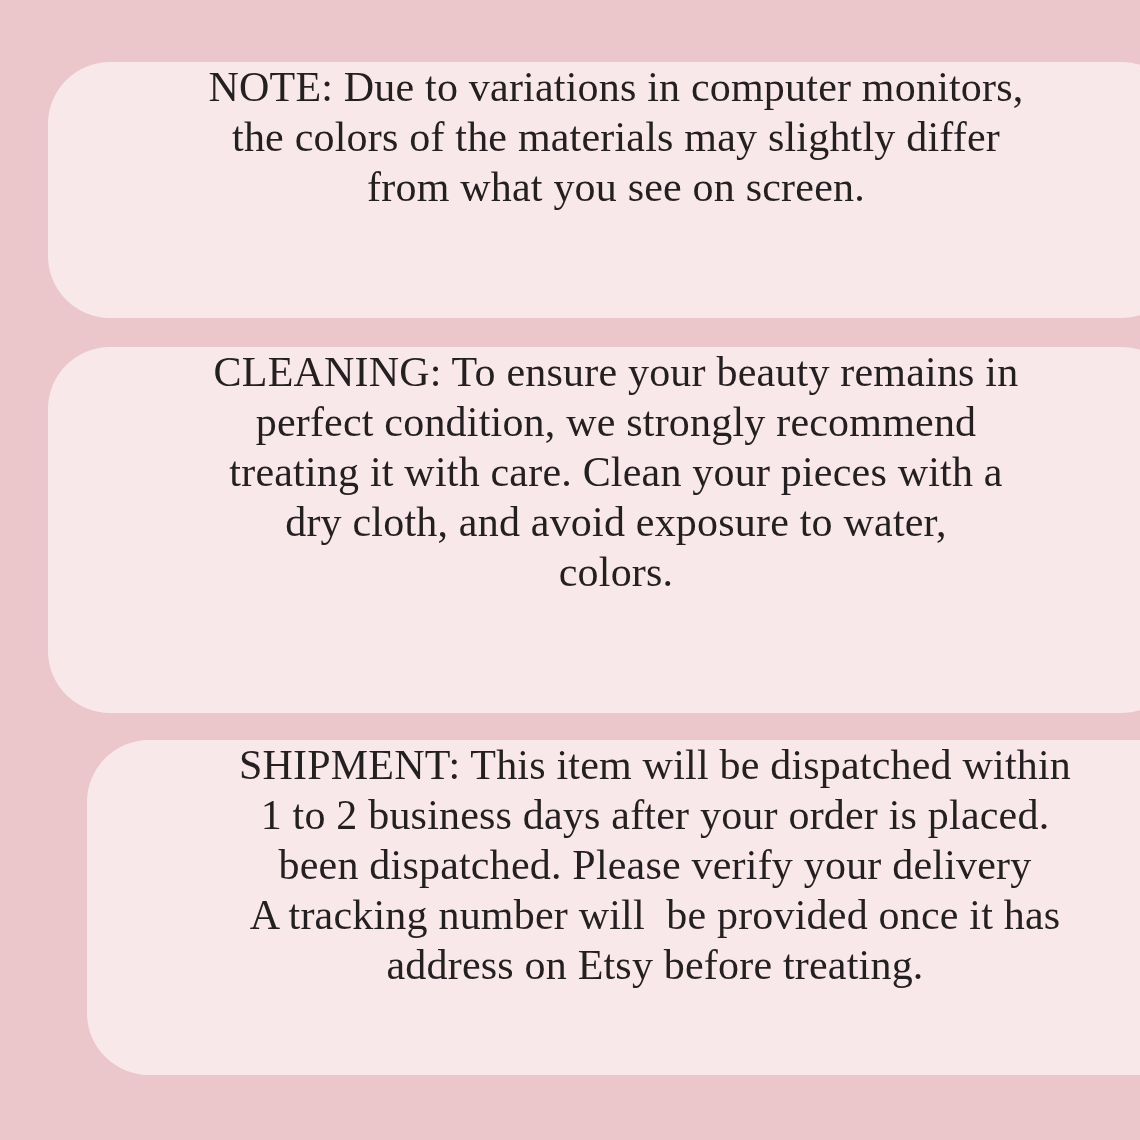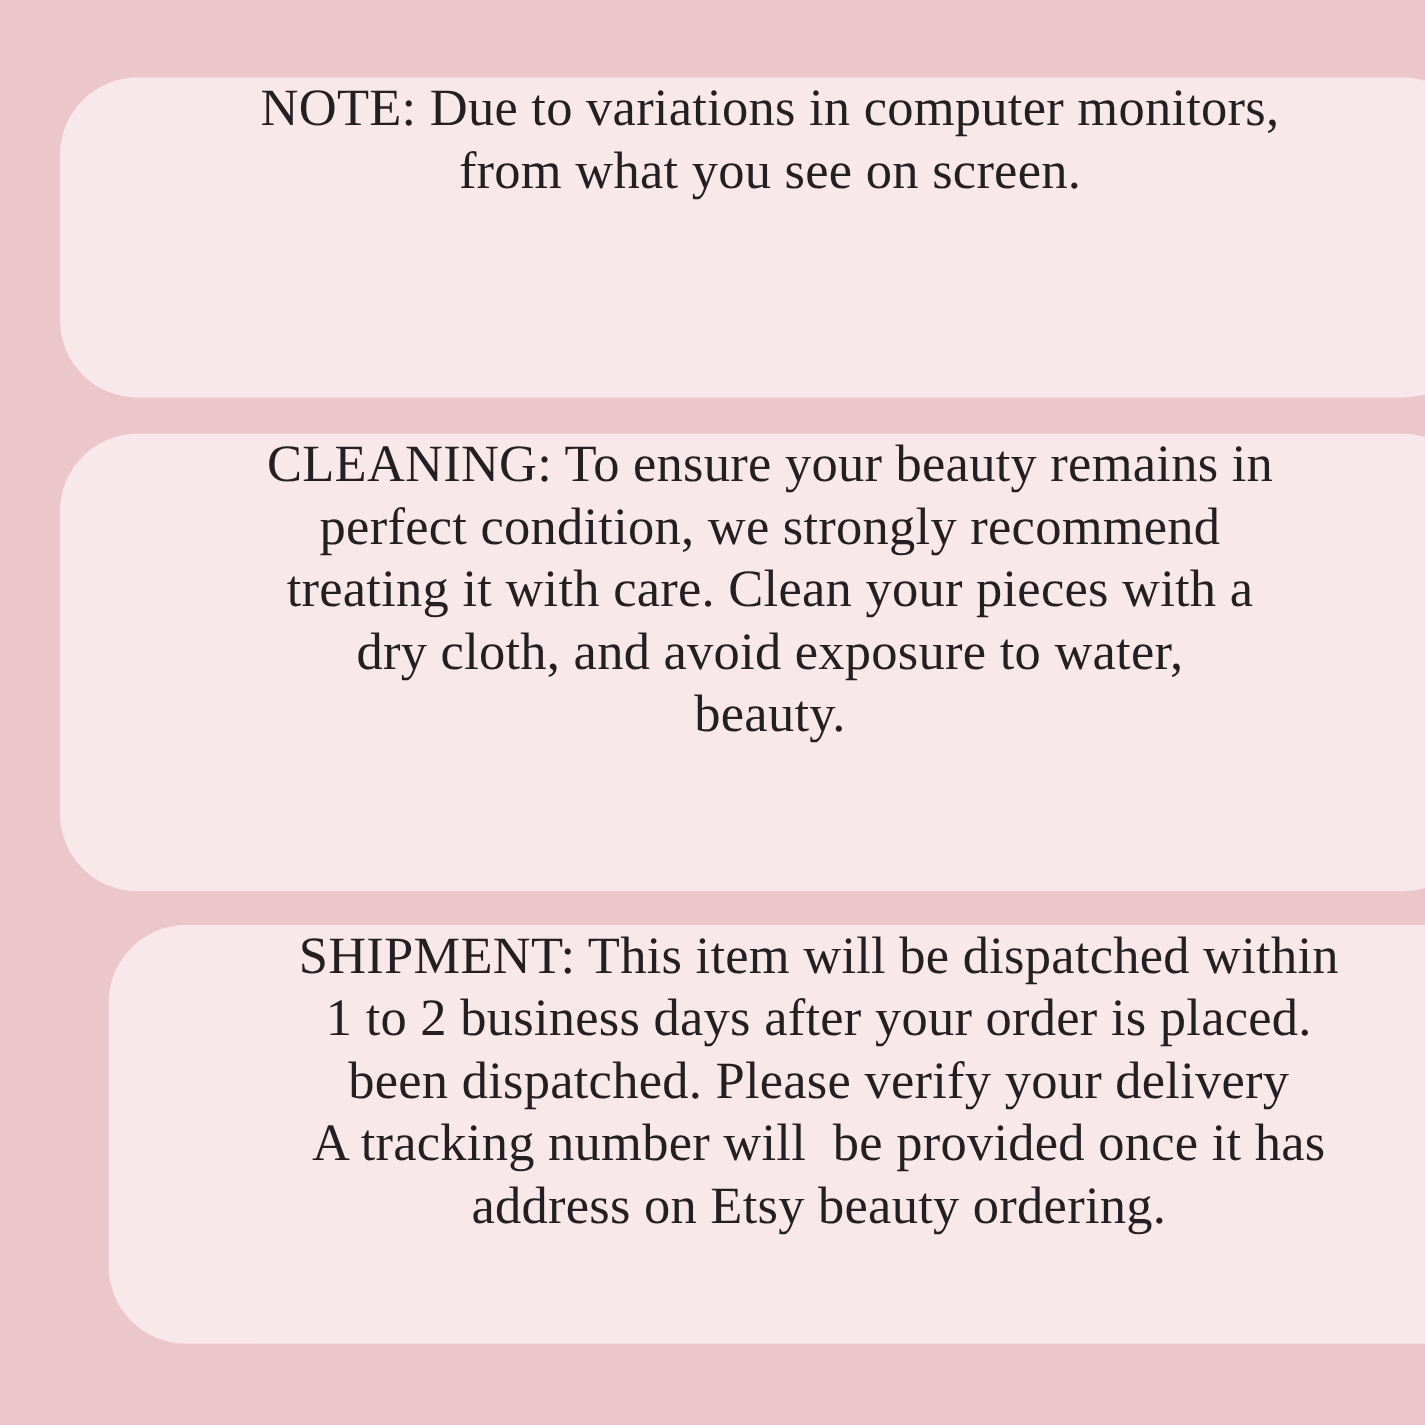--- a/index.html
+++ b/index.html
@@ -46,32 +46,33 @@
     letter-spacing: 0.2px;
   }
 </style>
 </head>
 <body>
 
 <div class="canvas">
 
   <section class="card card-note">
     <div class="line">NOTE: Due to variations in computer monitors,</div>
+    <div class="line">the colors of the materials may slightly differ</div>
     <div class="line">from what you see on screen.</div>
   </section>
 
   <section class="card card-cleaning">
     <div class="line">CLEANING: To ensure your beauty remains in</div>
     <div class="line">perfect condition, we strongly recommend</div>
     <div class="line">treating it with care. Clean your pieces with a</div>
     <div class="line">dry cloth, and avoid exposure to water,</div>
-    <div class="line">beauty.</div>
+    <div class="line">colors.</div>
   </section>
 
   <section class="card card-shipment">
     <div class="line">SHIPMENT: This item will be dispatched within</div>
     <div class="line">1 to 2 business days after your order is placed.</div>
     <div class="line">been dispatched. Please verify your delivery</div>
     <div class="line">A tracking number will  be provided once it has</div>
-    <div class="line">address on Etsy beauty ordering.</div>
+    <div class="line">address on Etsy before treating.</div>
   </section>
 
 </div>
 
 </body></html>

